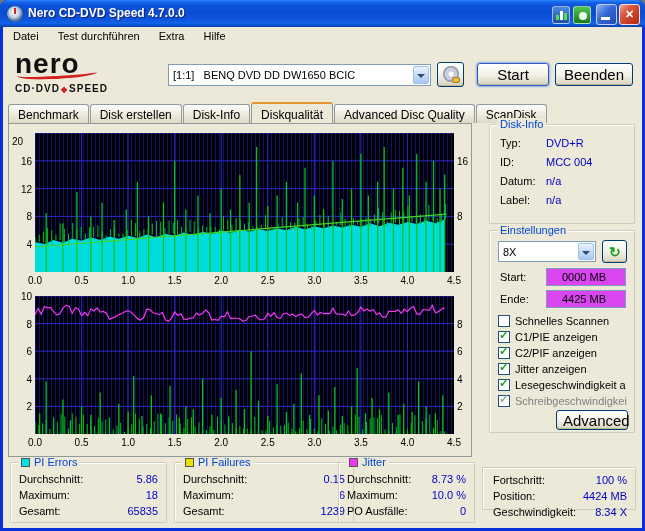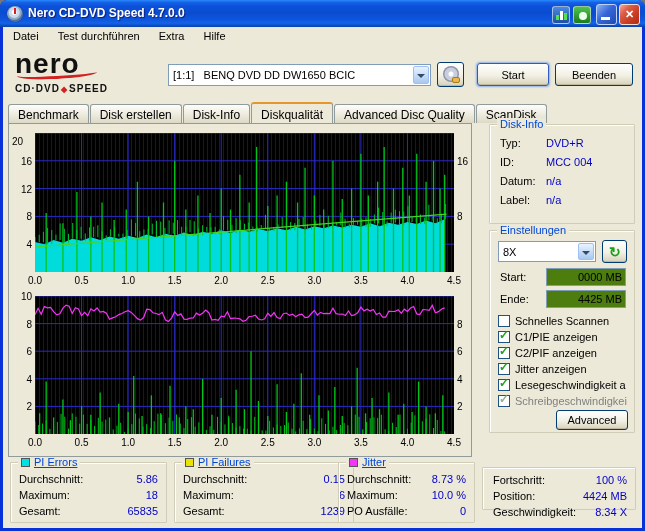--- a/index.html
+++ b/index.html
@@ -37,21 +37,21 @@
   .logo-sub .diamond{color:#d42020;font-size:8px;padding:0 1px;}
   
   .combo{position:absolute;background:#fff;border:1px solid #7F9DB9;cursor:default;}
   .combo-text{position:absolute;left:4px;top:4px;white-space:pre;overflow:hidden;}
   .combo-btn{position:absolute;right:1px;top:1px;bottom:1px;width:16px;border:1px solid #9EBEF5;border-radius:2px;
     background:linear-gradient(180deg,#E9F3FD,#CBE0F8 45%,#A8C8EE);}
   .tri{position:absolute;left:3px;top:7px;width:0;height:0;border:4px solid transparent;border-top-color:#33486b;}
   .drive-combo{left:165px;top:37px;width:263px;height:22px;}
   .speed-combo{left:8px;top:10px;width:98px;height:21px;}
   
-  .xp-btn{position:absolute;font-family:"Liberation Sans",sans-serif;font-size:11px;color:#000;border:1px solid #003C74;border-radius:3px;
+  .xp-btn{position:absolute;font-family:"Liberation Sans",sans-serif;font-size:15px;color:#000;border:1px solid #003C74;border-radius:3px;
     background:linear-gradient(180deg,#ffffff,#F2F0E4 55%,#DCD7C2 92%,#CFC8B0);box-shadow:inset 0 -1px 0 #BFB89F;cursor:default;}
   .btn-start{left:474px;top:36px;width:72px;height:23px;border-color:#2F5BC0;box-shadow:0 0 2px 1px #8fb0e8, inset 0 -1px 0 #BFB89F;}
   .btn-quit{left:552px;top:36px;width:78px;height:23px;}
   .icon-btn{left:434px;top:35px;width:27px;height:25px;}
   .disc-ico{position:absolute;left:5px;top:3px;width:16px;height:16px;border-radius:50%;
     background:radial-gradient(circle,#ffffff 0 2px,#c8cedd 3px 6px,#8a93a8 7px);}
   .hand-ico{position:absolute;right:3px;bottom:3px;width:8px;height:6px;border-radius:2px;background:#e8b84c;border:1px solid #a87a18;}
   .refresh-btn{left:112px;top:9px;width:25px;height:23px;color:#1BA01B;font-size:14px;font-weight:bold;line-height:18px;}
   .btn-advanced{left:66px;top:179px;width:72px;height:20px;}
   
@@ -66,41 +66,41 @@
   #chart0{left:26px;top:9px;width:419px;height:139px;}
   #chart1{left:26px;top:172px;width:419px;height:138px;}
   .ax{position:absolute;font-size:10px;color:#000;white-space:nowrap;}
   
   .group{position:absolute;border:1px solid #CFCCB8;border-radius:1px;box-shadow:inset 1px 1px 0 #ffffff;}
   .gtitle{position:absolute;top:-7px;left:7px;background:#ECE9D8;padding:0 3px;color:#0046D5;font-size:11px;white-space:nowrap;}
   .row{position:absolute;left:10px;right:8px;height:14px;}
   .lbl{position:absolute;left:0;color:#000;white-space:nowrap;}
   .val{position:absolute;color:#0000C8;white-space:nowrap;}
   .val.right{right:0;text-align:right;}
-  .field{position:absolute;background:#4d7c0f;border:1px solid #7F9DB9;text-align:right;padding:2px 3px 0 0;color:#000;}
+  .field{position:absolute;background:#d946ef;border:1px solid #7F9DB9;text-align:right;padding:2px 19px 0 0;color:#000;}
   
   .diskinfo{left:486px;top:97px;width:146px;height:100px;}
   .settings{left:486px;top:203px;width:146px;height:203px;}
   .quality{left:479px;top:412px;width:154px;height:23px;}
   .progressbox{left:479px;top:440px;width:154px;height:43px;}
   
   .cb-row{position:absolute;left:8px;height:14px;cursor:default;white-space:nowrap;}
   .cb{display:inline-block;width:12px;height:12px;background:#fff;border:1px solid #1D5281;position:relative;vertical-align:-2px;}
   .check{position:absolute;top:-4px;left:0;color:#21A121;font-weight:bold;font-size:12px;display:none;}
   .cb-row.checked .check{display:block;}
   .cb-row.disabled .check{color:#94b094;}
   .cb-row.disabled .cb-label{color:#808080;}
   .cb-label{margin-left:5px;}
   
   .stat{top:435px;height:61px;}
   .stat1{left:7px;width:157px;}
   .stat2{left:171px;width:180px;}
   .stat3{left:335px;width:137px;}
   .legend{display:inline-block;width:9px;height:9px;border:1px solid #555;margin-right:4px;vertical-align:-1px;}
-  .stat .gtitle{color:#0046D5;text-decoration:underline;}
+  .stat .gtitle{color:#0046D5;}
   .srow{position:absolute;left:8px;right:8px;height:14px;}
 </style>
 </head>
 <body>
 
 <div class="window">
   <div class="titlebar">
     <span class="app-icon">
         <i></i>
       </span>

